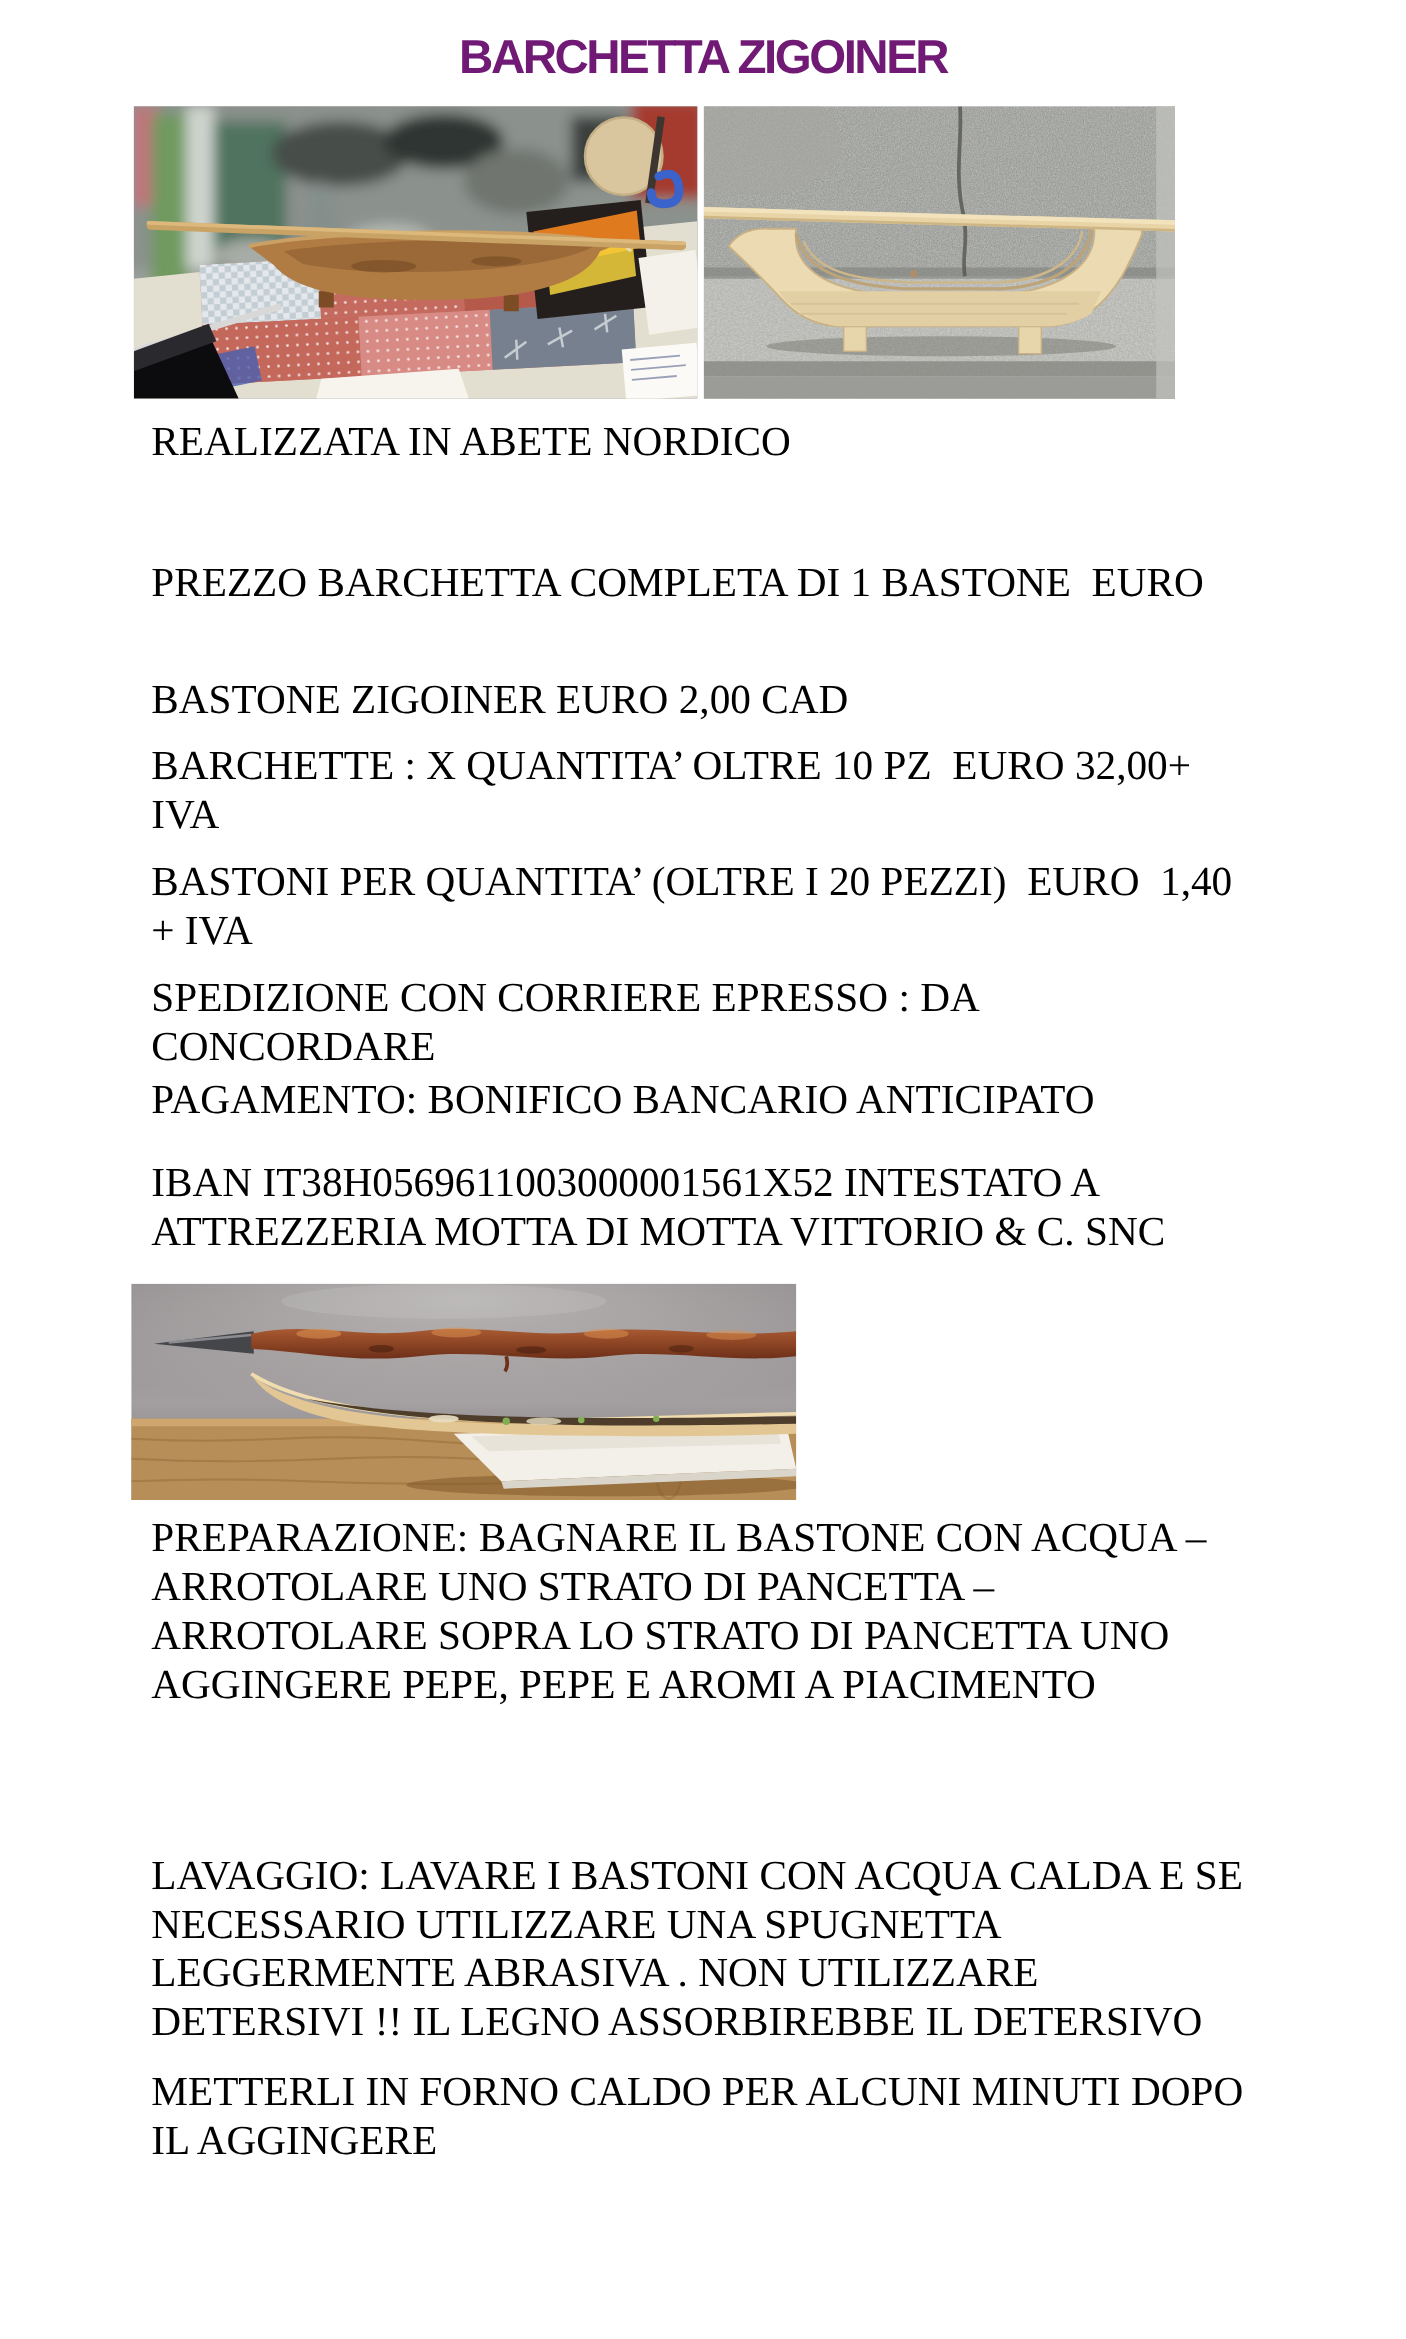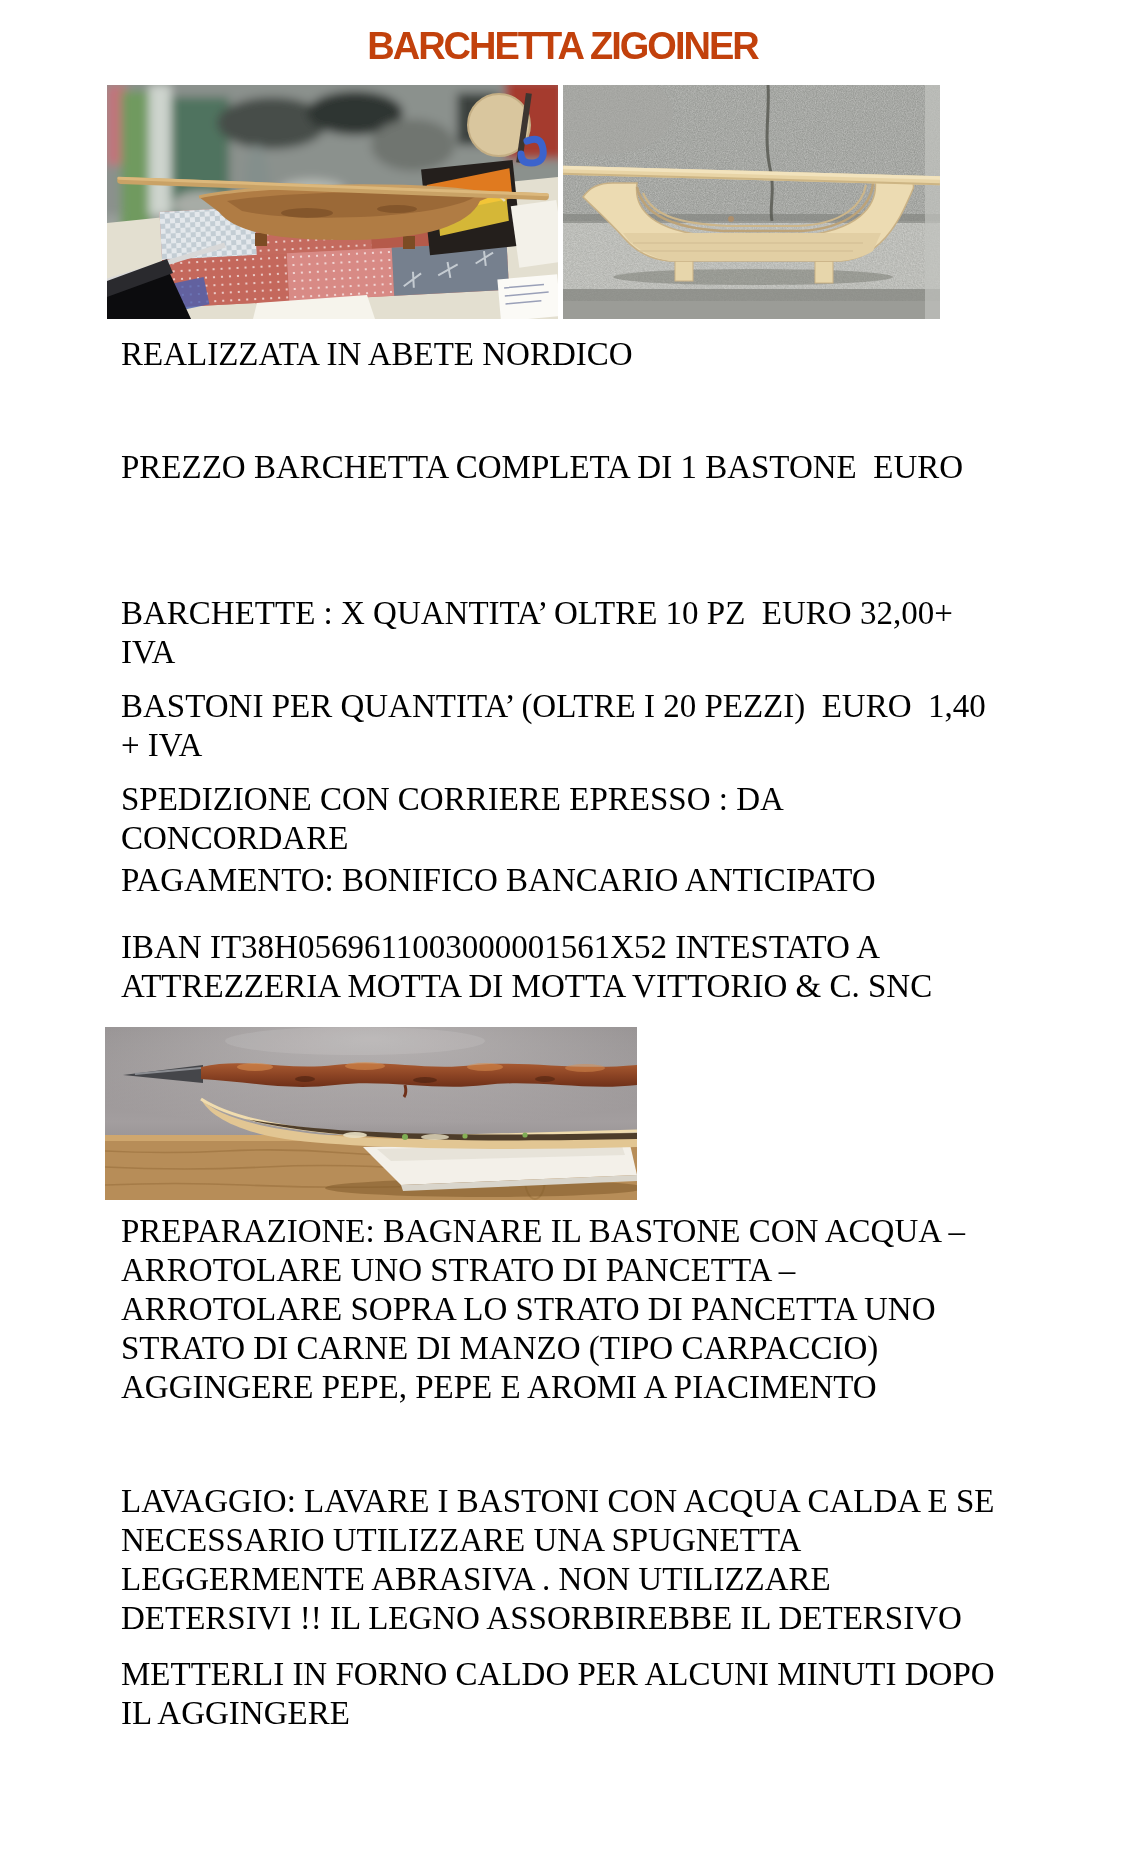--- a/index.html
+++ b/index.html
@@ -3,21 +3,21 @@
 <meta charset="utf-8">
 <style>
   html,body{margin:0;padding:0;background:#ffffff;}
   .page{
     position:relative;width:1125px;height:1871px;background:#ffffff;overflow:hidden;
     font-family:"Liberation Serif","DejaVu Serif",serif;color:#000;
   }
   .title{
     position:absolute;top:24px;left:0;width:1125px;text-align:center;
     font-family:"Liberation Sans","DejaVu Sans",sans-serif;font-weight:bold;
-    font-size:38px;line-height:44px;letter-spacing:-2px;color:#c2410c;
+    font-size:38px;line-height:44px;letter-spacing:-2px;color:#701a75;
   }
   .photo{position:absolute;overflow:hidden;background:#dcdcdc;}
   .photo svg{display:block;width:100%;height:100%;}
   #photo-shop {top:85px;left:107px;width:451px;height:234px;}
   #photo-stone{top:85px;left:563px;width:377px;height:234px;}
   #photo-food {top:1027px;left:105px;width:532px;height:173px;}
   .para{position:absolute;left:105px;font-size:33px;line-height:39px;margin-left:16px;}
   .line{white-space:pre;}
 </style>
 </head>
@@ -156,20 +156,23 @@
   </div>
 
   <div class="para" style="top:335px">
     <div class="line">REALIZZATA IN ABETE NORDICO</div>
   </div>
 
   <div class="para" style="top:448px">
     <div class="line">PREZZO BARCHETTA COMPLETA DI 1 BASTONE  EURO</div>
   </div>
 
+  <div class="para" style="top:541px">
+    <div class="line">BASTONE ZIGOINER EURO 2,00 CAD</div>
+  </div>
 
   <div class="para" style="top:594px">
     <div class="line">BARCHETTE : X QUANTITA’ OLTRE 10 PZ  EURO 32,00+</div>
     <div class="line">IVA</div>
   </div>
 
   <div class="para" style="top:687px">
     <div class="line">BASTONI PER QUANTITA’ (OLTRE I 20 PEZZI)  EURO  1,40</div>
     <div class="line">+ IVA</div>
   </div>
@@ -244,21 +247,20 @@
         <path d="M300,58 q2,8 -1,12" stroke="#6e3019" stroke-width="3" fill="none"></path>
       </g>
       <ellipse cx="250" cy="14" rx="130" ry="14" fill="#ffffff" opacity="0.10"></ellipse>
     </svg>
   </div>
 
   <div class="para" style="top:1212px">
     <div class="line">PREPARAZIONE: BAGNARE IL BASTONE CON ACQUA –</div>
     <div class="line">ARROTOLARE UNO STRATO DI PANCETTA –</div>
     <div class="line">ARROTOLARE SOPRA LO STRATO DI PANCETTA UNO</div>
-    <div class="line">STRATO DI CARNE DI MANZO (TIPO CARPACCIO)</div>
     <div class="line">AGGINGERE PEPE, PEPE E AROMI A PIACIMENTO</div>
   </div>
 
   <div class="para" style="top:1482px">
     <div class="line">LAVAGGIO: LAVARE I BASTONI CON ACQUA CALDA E SE</div>
     <div class="line">NECESSARIO UTILIZZARE UNA SPUGNETTA</div>
     <div class="line">LEGGERMENTE ABRASIVA . NON UTILIZZARE</div>
     <div class="line">DETERSIVI !! IL LEGNO ASSORBIREBBE IL DETERSIVO</div>
   </div>
 

